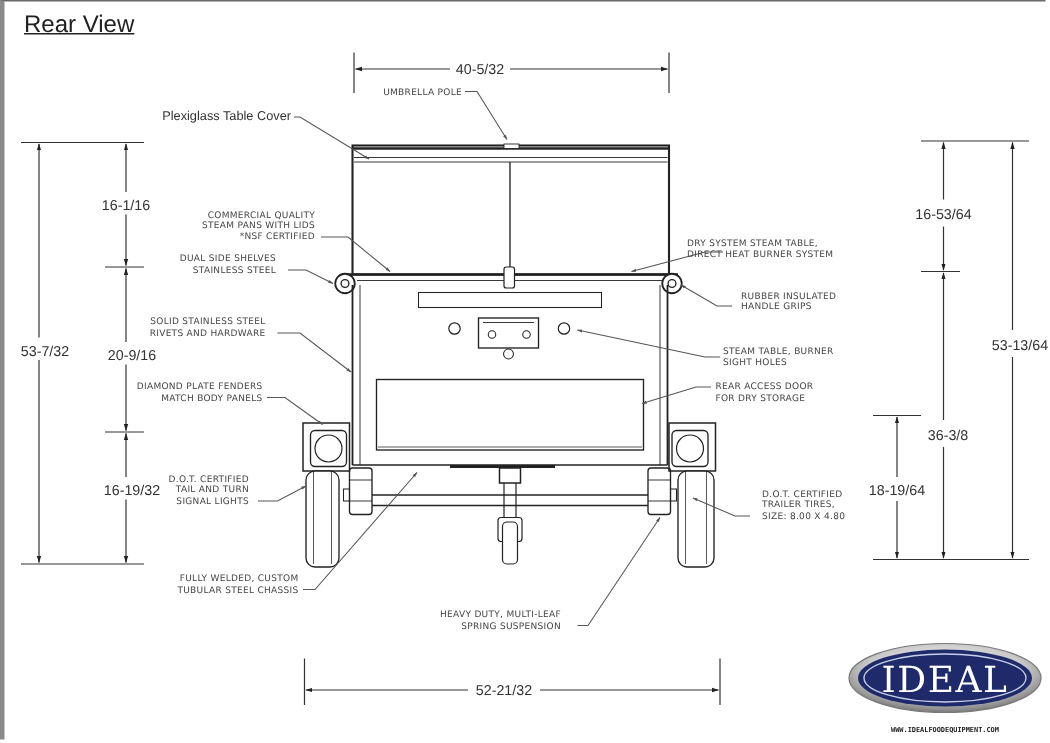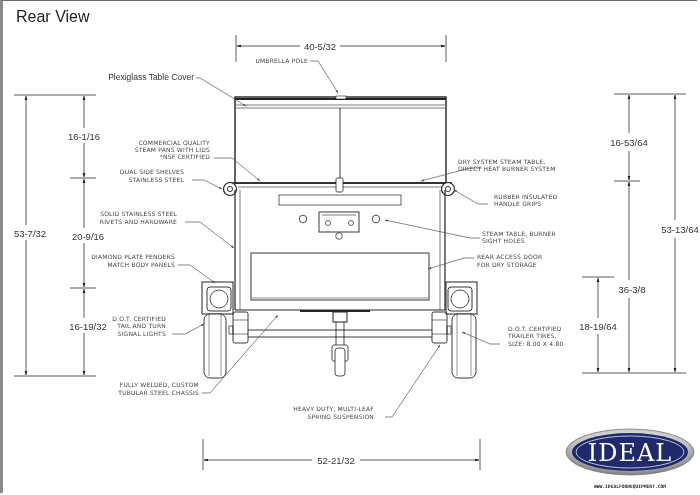--- a/index.html
+++ b/index.html
@@ -1,18 +1,18 @@
 <!DOCTYPE html>
 <html><head>
 <meta charset="utf-8">
 <style>
   html, body { margin: 0; padding: 0; background: #ffffff; }
   body { width: 700px; height: 495px; position: relative; overflow: hidden; font-family: "Liberation Sans", sans-serif; }
   .frame { position: absolute; left: 0; top: 0; width: 697px; height: 493px; border-left: 3px solid #8a8a8a; border-top: 1px solid #6a6a6a; box-sizing: border-box; }
-  .title { position: absolute; left: 16px; top: 8px; font-size: 16px; color: #222; font-family: "Liberation Sans", sans-serif; }
+  .title { position: absolute; left: 16px; top: 8px; font-size: 16px; color: #222; font-family: "Liberation Sans", sans-serif; text-decoration: underline; }
   svg { position: absolute; left: 0; top: 0; }
   .lbl { font-family: "DejaVu Sans", sans-serif; font-size: 6px; fill: #444; letter-spacing: 0.2px; }
   .dim { font-family: "Liberation Sans", sans-serif; font-size: 9.5px; fill: #333; }
   .big { font-family: "Liberation Sans", sans-serif; font-size: 9.5px; fill: #333; }
   .logo-url { font-family: "DejaVu Sans Mono", monospace; font-size: 4.6px; fill: #222; font-weight: bold; }
   .logo-text { font-family: "DejaVu Serif", serif; font-size: 24px; fill: #ffffff; letter-spacing: 1px; }
 </style>
 </head>
 <body>
 

